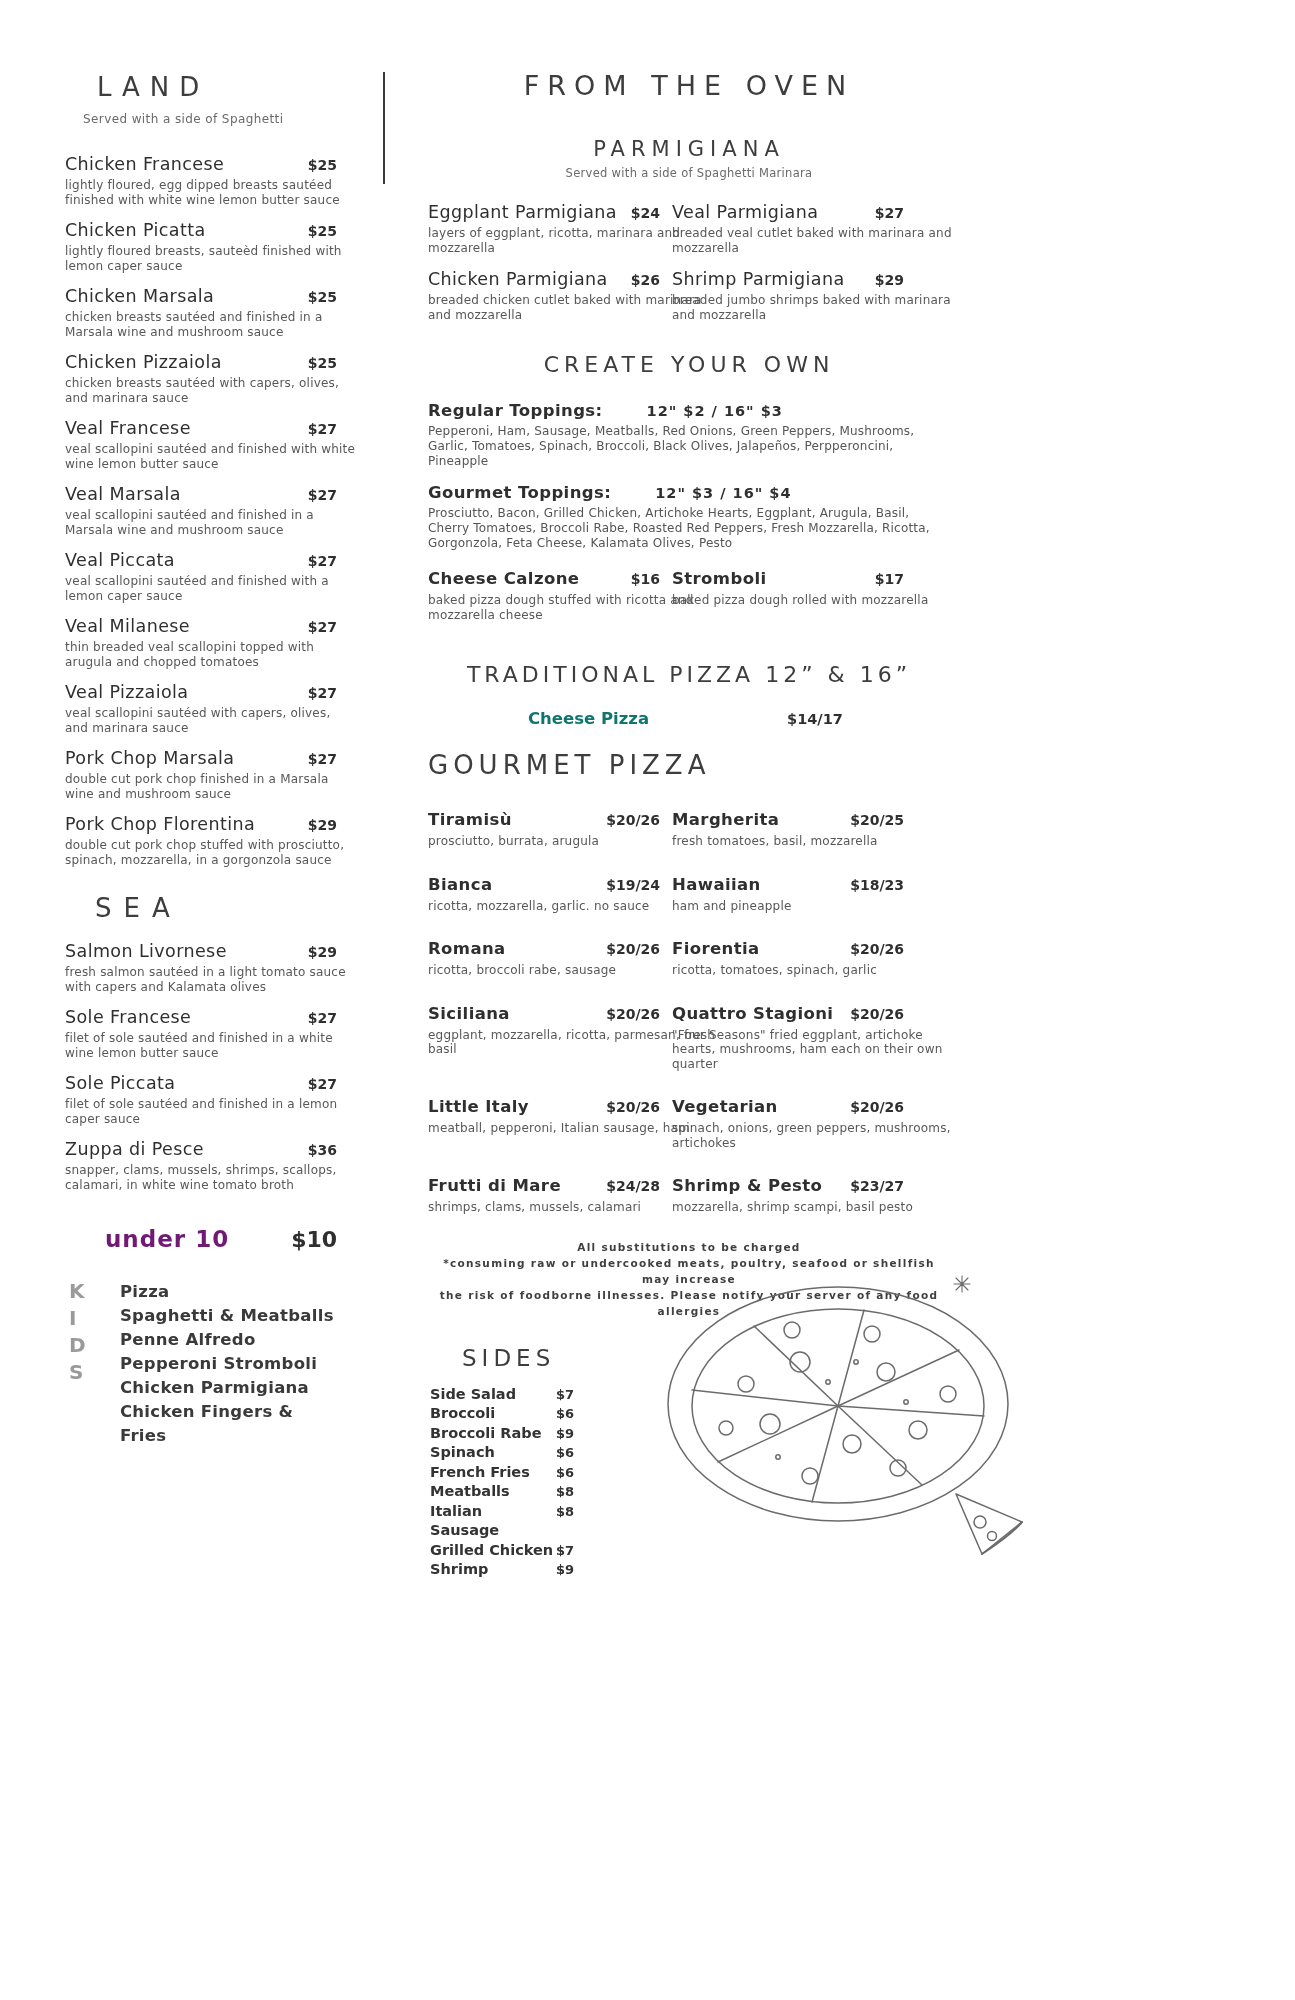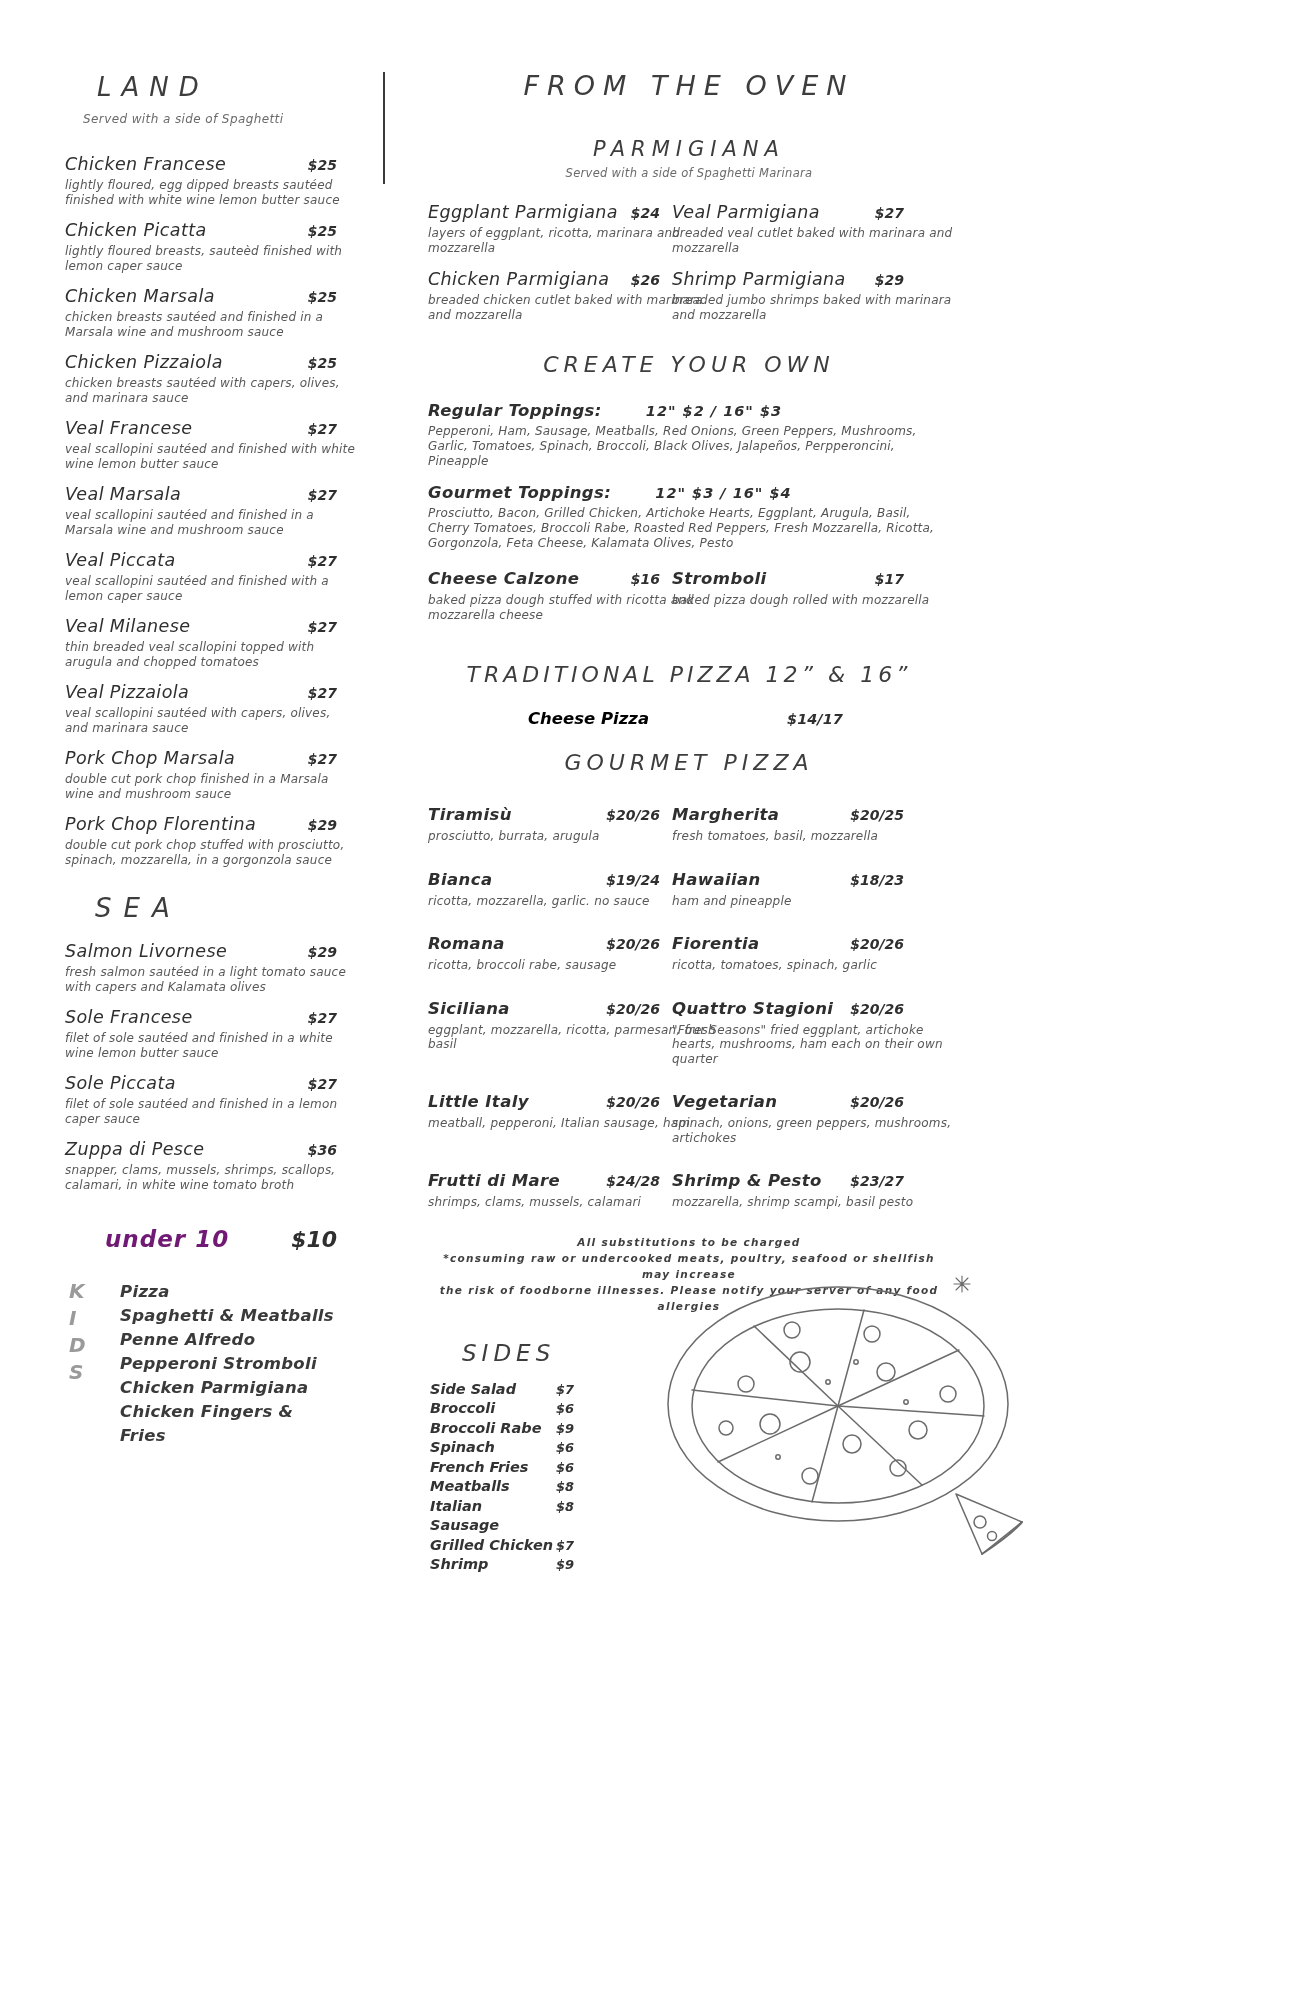--- a/index.html
+++ b/index.html
@@ -1,18 +1,18 @@
 <!DOCTYPE html>
 <html><head>
 <meta charset="utf-8">
 <style>
   html,body{margin:0;padding:0;}
   body{background:#ffffff;}
   .page{position:relative;width:1295px;height:2000px;background:#ffffff;overflow:hidden;
-        font-family:"DejaVu Sans","Liberation Sans",sans-serif;color:#3b3b3b;font-style:italic;}
+        font-family:"DejaVu Sans","Liberation Sans",sans-serif;color:#3b3b3b;}
   .vdiv{position:absolute;left:383px;top:72px;width:2px;height:112px;background:#3a3a3a;}
   .col-left{position:absolute;left:65px;top:72px;width:276px;}
   .col-right{position:absolute;left:428px;top:70px;width:522px;}
 
   .hdr{font-weight:400;color:#3d3d3d;}
   .land-title{font-size:26px;letter-spacing:10px;padding-left:32px;}
   .land-sub{margin-top:10px;padding-left:18px;font-size:12px;color:#6a6a6a;letter-spacing:.4px;}
   .items{margin-top:26px;}
   .item{margin-bottom:11px;}
   .irow{display:flex;justify-content:space-between;align-items:baseline;width:272px;}
@@ -42,23 +42,23 @@
   .toppings{margin-top:24px;}
   .topping-block{margin-bottom:14px;}
   .trow{display:flex;align-items:baseline;}
   .tlabel{font-size:16.5px;font-weight:700;color:#2f2f2f;letter-spacing:.4px;}
   .tprice{margin-left:44px;font-size:14.5px;font-weight:700;color:#2f2f2f;letter-spacing:1px;}
   .tdesc{margin-top:4px;font-size:12px;line-height:15px;color:#555;letter-spacing:.2px;}
   .calzone-grid{margin-top:16px;}
   .calzone-grid .iname,.gourmet-grid .iname{font-weight:700;font-size:16.5px;}
   .trad-title{margin-top:40px;font-size:22px;letter-spacing:4px;text-align:center;white-space:nowrap;}
   .cheese-row{margin-top:22px;display:flex;align-items:baseline;padding-left:100px;}
-  .cheese-name{font-size:16.5px;font-weight:700;color:#000000;}
+  .cheese-name{font-size:16.5px;font-weight:700;color:#0f766e;}
   .cheese-price{margin-left:138px;font-size:14.5px;font-weight:700;color:#2f2f2f;}
-  .gourmet-title{margin-top:22px;font-size:22px;letter-spacing:5px;text-align:center;}
+  .gourmet-title{margin-top:22px;font-size:26px;letter-spacing:5px;text-align:left;}
   .gourmet-grid{margin-top:28px;row-gap:24px;}
   .note{margin-top:24px;text-align:center;font-size:10.5px;font-weight:700;letter-spacing:1.3px;color:#3f3f3f;line-height:16px;}
   .sides{margin-top:26px;}
   .sides-title{font-size:23px;letter-spacing:5px;padding-left:34px;}
   .sides-list{margin-top:14px;padding-left:2px;}
   .srow{display:flex;align-items:baseline;line-height:19.5px;}
   .sname{width:126px;font-size:14.5px;font-weight:600;color:#333;}
   .sprice{font-size:13px;font-weight:700;color:#333;}
 
   .pizza-art{position:absolute;left:650px;top:1252px;}

